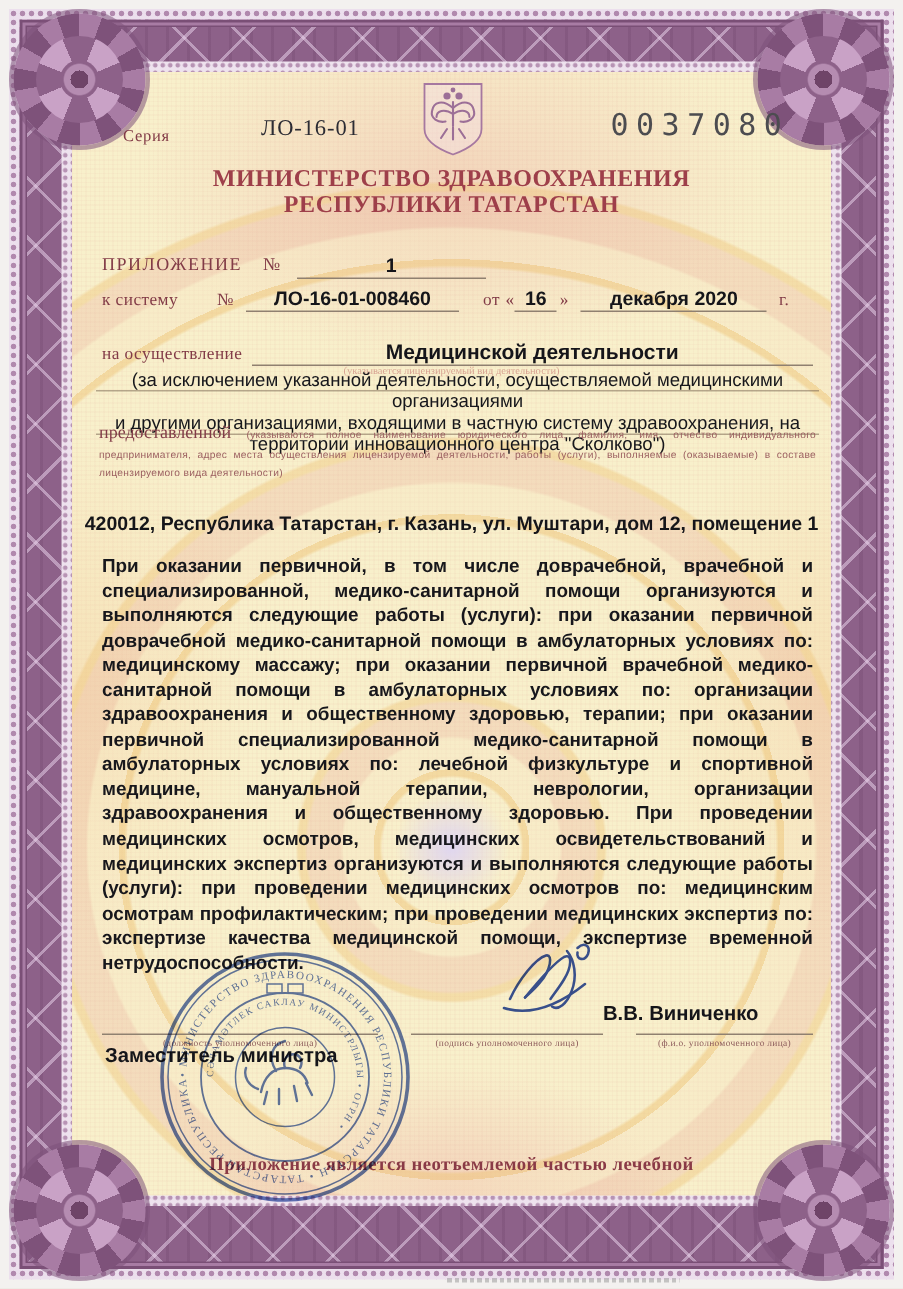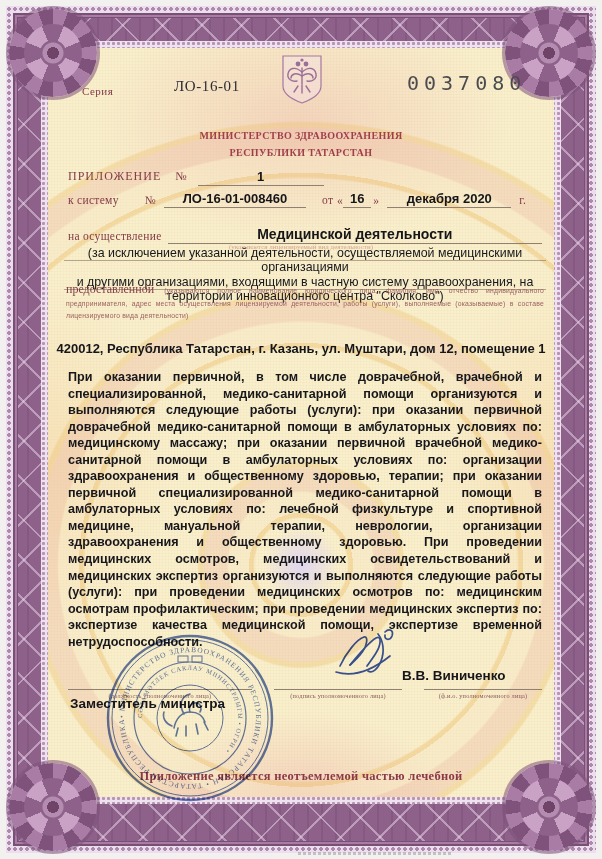--- a/index.html
+++ b/index.html
@@ -64,22 +64,22 @@
 
   
   .ser{font-family:"Liberation Serif","DejaVu Serif",serif;}
   .maroon{color:#823b47;}
   .abs{position:absolute;}
 
   .series-label{left:82px;top:85px;font-size:11px;letter-spacing:.5px;}
   .series-value{left:126px;top:78px;font-size:15px;color:#2c2c34;letter-spacing:.6px;font-family:Liberation Serif, serif;margin-left:48px;}
   .form-number{left:407px;top:71px;font-size:20px;color:#4c4c50;letter-spacing:5px;font-family:"DejaVu Sans Mono","Liberation Mono",monospace;text-align:right;}
   .arms{left:279px;top:54px;}
-  .ministry{left:48px;right:48px;top:127px;text-align:center;font-weight:bold;
-    font-size:10px;line-height:17px;color:#9e3f4a;letter-spacing:.4px;}
+  .ministry{left:48px;right:48px;top:111px;text-align:center;font-weight:bold;
+    font-size:16px;line-height:17px;color:#9e3f4a;letter-spacing:.4px;}
 
   .row{display:flex;align-items:flex-end;}
   .row-appendix{left:68px;top:169px;right:250px;}
   .row-license{left:68px;top:191px;right:60px;}
   .row-activity{left:68px;top:226px;right:60px;}
   .lab{font-family:"Liberation Serif",serif;color:#823b47;font-size:12px;letter-spacing:1px;padding-bottom:2px;white-space:nowrap;}
   .lab.small{font-size:11.5px;letter-spacing:.3px;}
   .slot{border-bottom:1px solid #8f8070;text-align:center;font-weight:bold;color:#15151a;
     font-size:13px;padding-bottom:1px;white-space:nowrap;}
   .slot.grow{flex:1;}

